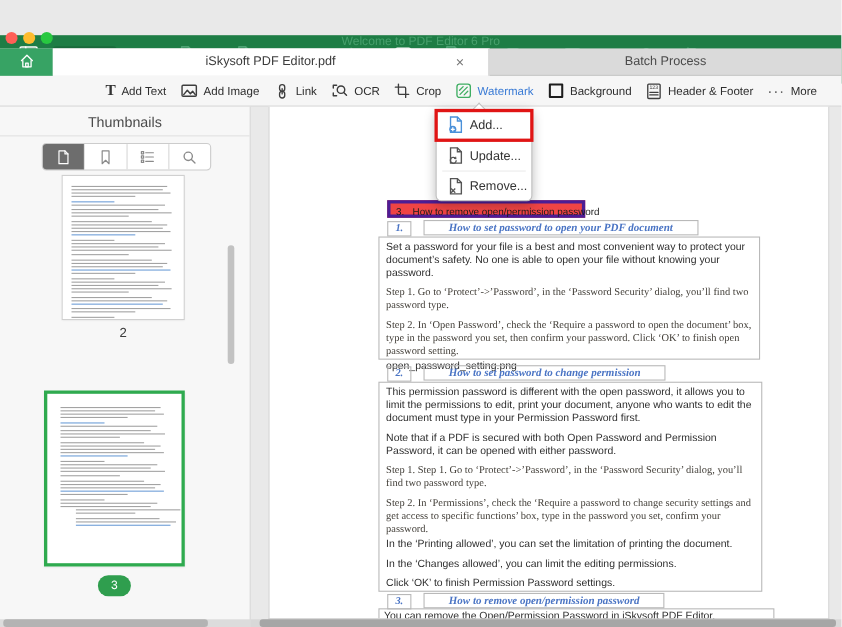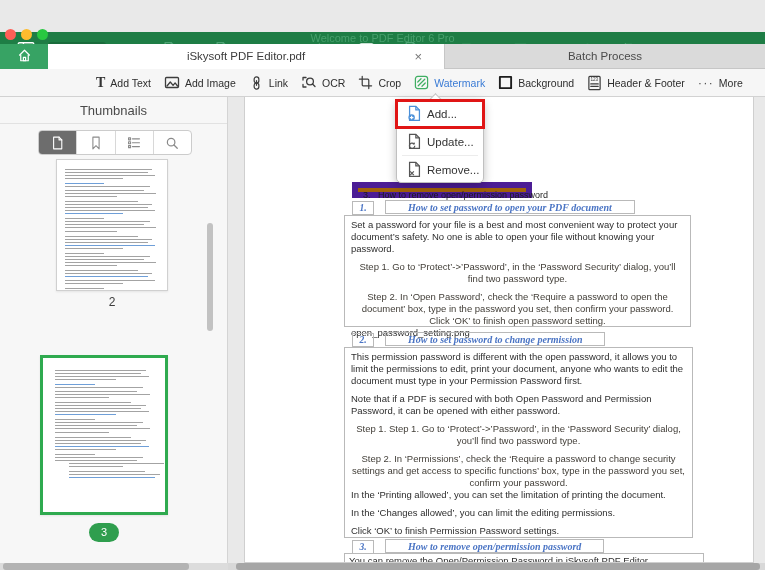--- a/index.html
+++ b/index.html
@@ -59,29 +59,29 @@
   .tline.b { background:#6f9fd8; }
   .tline.ind { margin-left:14%; }
   #page2-num { position:absolute; left:56px; top:198px; width:112px; text-align:center; font-size:12px; color:#3c3c3c; }
   #page3-badge { position:absolute; left:89px; top:426px; width:30px; height:19px; background:#2f9e4e; border-radius:10px;
                  color:#fff; font-size:11px; text-align:center; line-height:19px; }
   #sb-vscroll { position:absolute; left:207px; top:126px; width:6px; height:108px; background:#c2c2c2; border-radius:3px; }
 
   
   #docarea { position:absolute; left:228px; top:97px; width:537px; height:473px; background:#e9e9e9; }
   #page { position:absolute; left:16px; top:0; width:510px; height:466px; background:#ffffff; border:1px solid #cfcfcf; border-top:none; overflow:hidden; }
-  .docbox { position:absolute; border:6px solid #4c1d95; background:#a16207; }
+  .docbox { position:absolute; border:3px solid #4c1d95; background:#ef4444; }
   #top-box { left:107px; top:85px; width:180px; height:16px; font-size:9px; color:#1c1c1c; line-height:15px; padding-left:5px; white-space:pre; }
   .sec-num { position:absolute; width:22px; height:14px; border:1px solid #b9b9b9; font-family:"Liberation Serif", serif; font-style:italic;
              font-weight:bold; font-size:9.5px; color:#4a74c4; text-align:center; line-height:13px; }
   .sec-title { position:absolute; height:14px; border:1px solid #b9b9b9; font-family:"Liberation Serif", serif; font-style:italic;
                font-weight:bold; font-size:10px; color:#4a74c4; line-height:13px; padding:0 22px; white-space:nowrap; }
   .bodybox { position:absolute; border:1px solid #b9b9b9; padding:3px 6px; }
   .bodybox p { font-size:9.5px; line-height:1.26; color:#2e2e2e; margin-bottom:6px; }
-  .bodybox p.serif { font-family:Liberation Sans, sans-serif; color:#44403a;text-align:center; }
+  .bodybox p.serif { font-family:Liberation Serif, serif; color:#44403a; }
   .bodybox p.tight { margin-bottom:0; }
   #box1 { left:99px; top:118px; width:347px; height:112px; }
   #box2 { left:99px; top:250px; width:349px; height:191px; }
   #bottom-box { left:99px; top:456px; width:360px; height:18px; border:1px solid #b9b9b9; font-size:9.5px; color:#2e2e2e; line-height:12px; padding:1px 4px; }
 
   
   #sb-hscroll-track { position:absolute; left:0; top:563px; width:228px; height:7px; background:#dcdcdc; }
   #sb-hscroll { position:absolute; left:3px; top:0; width:186px; height:7px; background:#b3b3b3; border-radius:3px; }
   #doc-hscroll-track { position:absolute; left:228px; top:563px; width:537px; height:7px; background:#d8d8d8; }
   #doc-hscroll { position:absolute; left:8px; top:0; width:524px; height:7px; background:#a6a6a6; border-radius:3px; }

